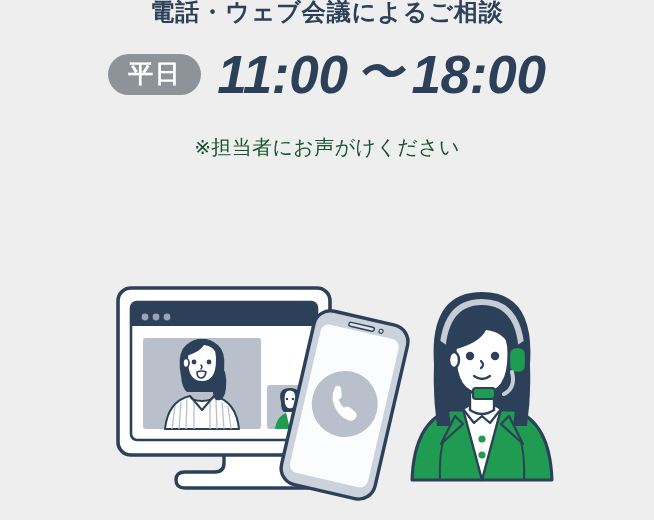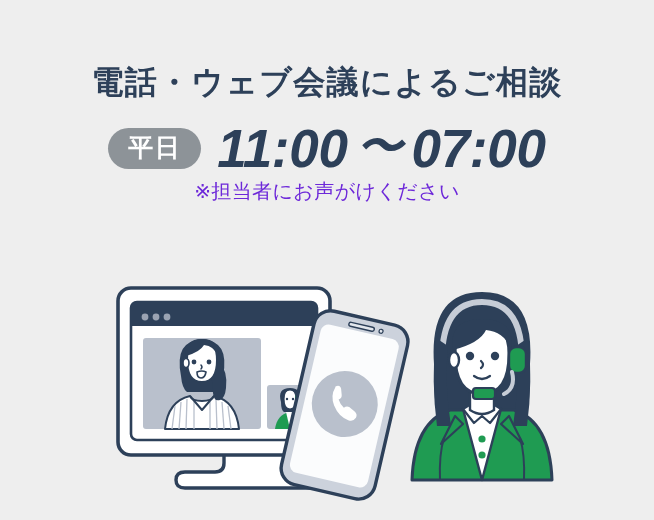--- a/index.html
+++ b/index.html
@@ -19,22 +19,21 @@
     height: 520px;
     position: relative;
     background: #eeeeee;
     display: flex;
     flex-direction: column;
     align-items: center;
   }
 
   
   .headline {
-    margin-top: 66px;
-    font-size: 32px;
+    font-size: 24px;
     font-weight: bold;
     color: #2d4059;
     letter-spacing: 0.04em;
     line-height: 1;
     white-space: nowrap;
   }
 
   
   .hours-row {
     margin-top: 24px;
@@ -69,23 +68,23 @@
   .hours-tilde {
     font-size: 46px;
     font-weight: bold;
     color: #2d4059;
     position: relative;
     top: -3px;
   }
 
   
   .note {
-    margin-top: 6px;
+    margin-top: 36px;
     font-size: 20px;
-    color: #6d28d9;
+    color: #14532d;
     letter-spacing: 0.02em;
     line-height: 1;
     white-space: nowrap;
   }
 
   
   .illustration {
     position: absolute;
     left: 0;
     top: 268px;
@@ -103,21 +102,21 @@
 
 <div class="banner">
 
   <div class="headline">電話・ウェブ会議によるご相談</div>
 
   <div class="hours-row">
     <span class="day-badge">平日</span>
     <span class="hours-text">
       <span>11:00</span>
       <span class="hours-tilde">〜</span>
-      <span>07:00</span>
+      <span>18:00</span>
     </span>
   </div>
 
   <div class="note">※担当者にお声がけください</div>
 
   <div class="illustration">
     <svg viewBox="0 0 654 252" xmlns="http://www.w3.org/2000/svg" role="img">
 
       <g>
 

